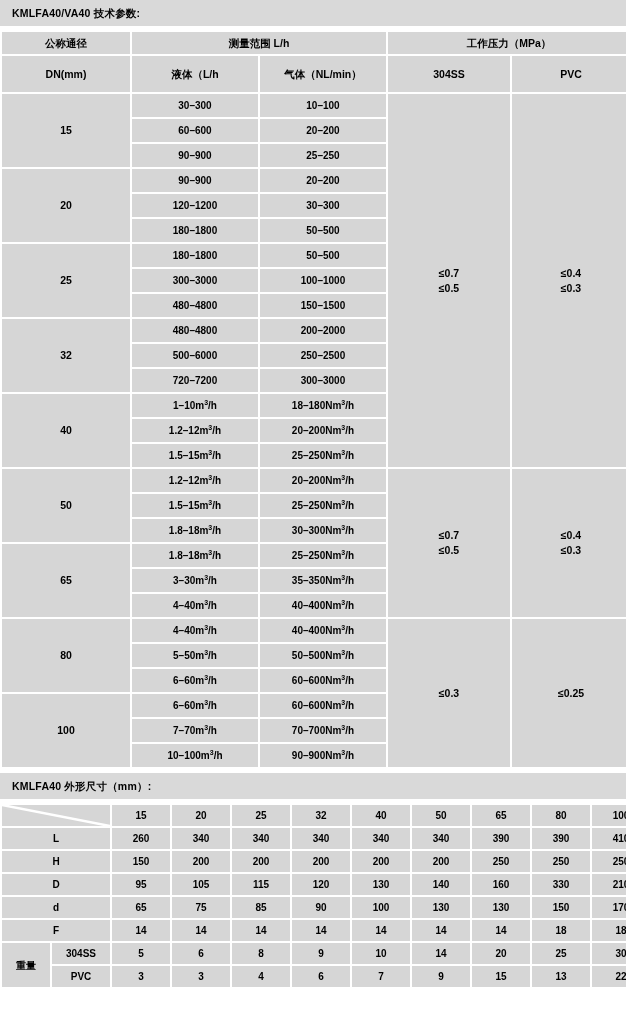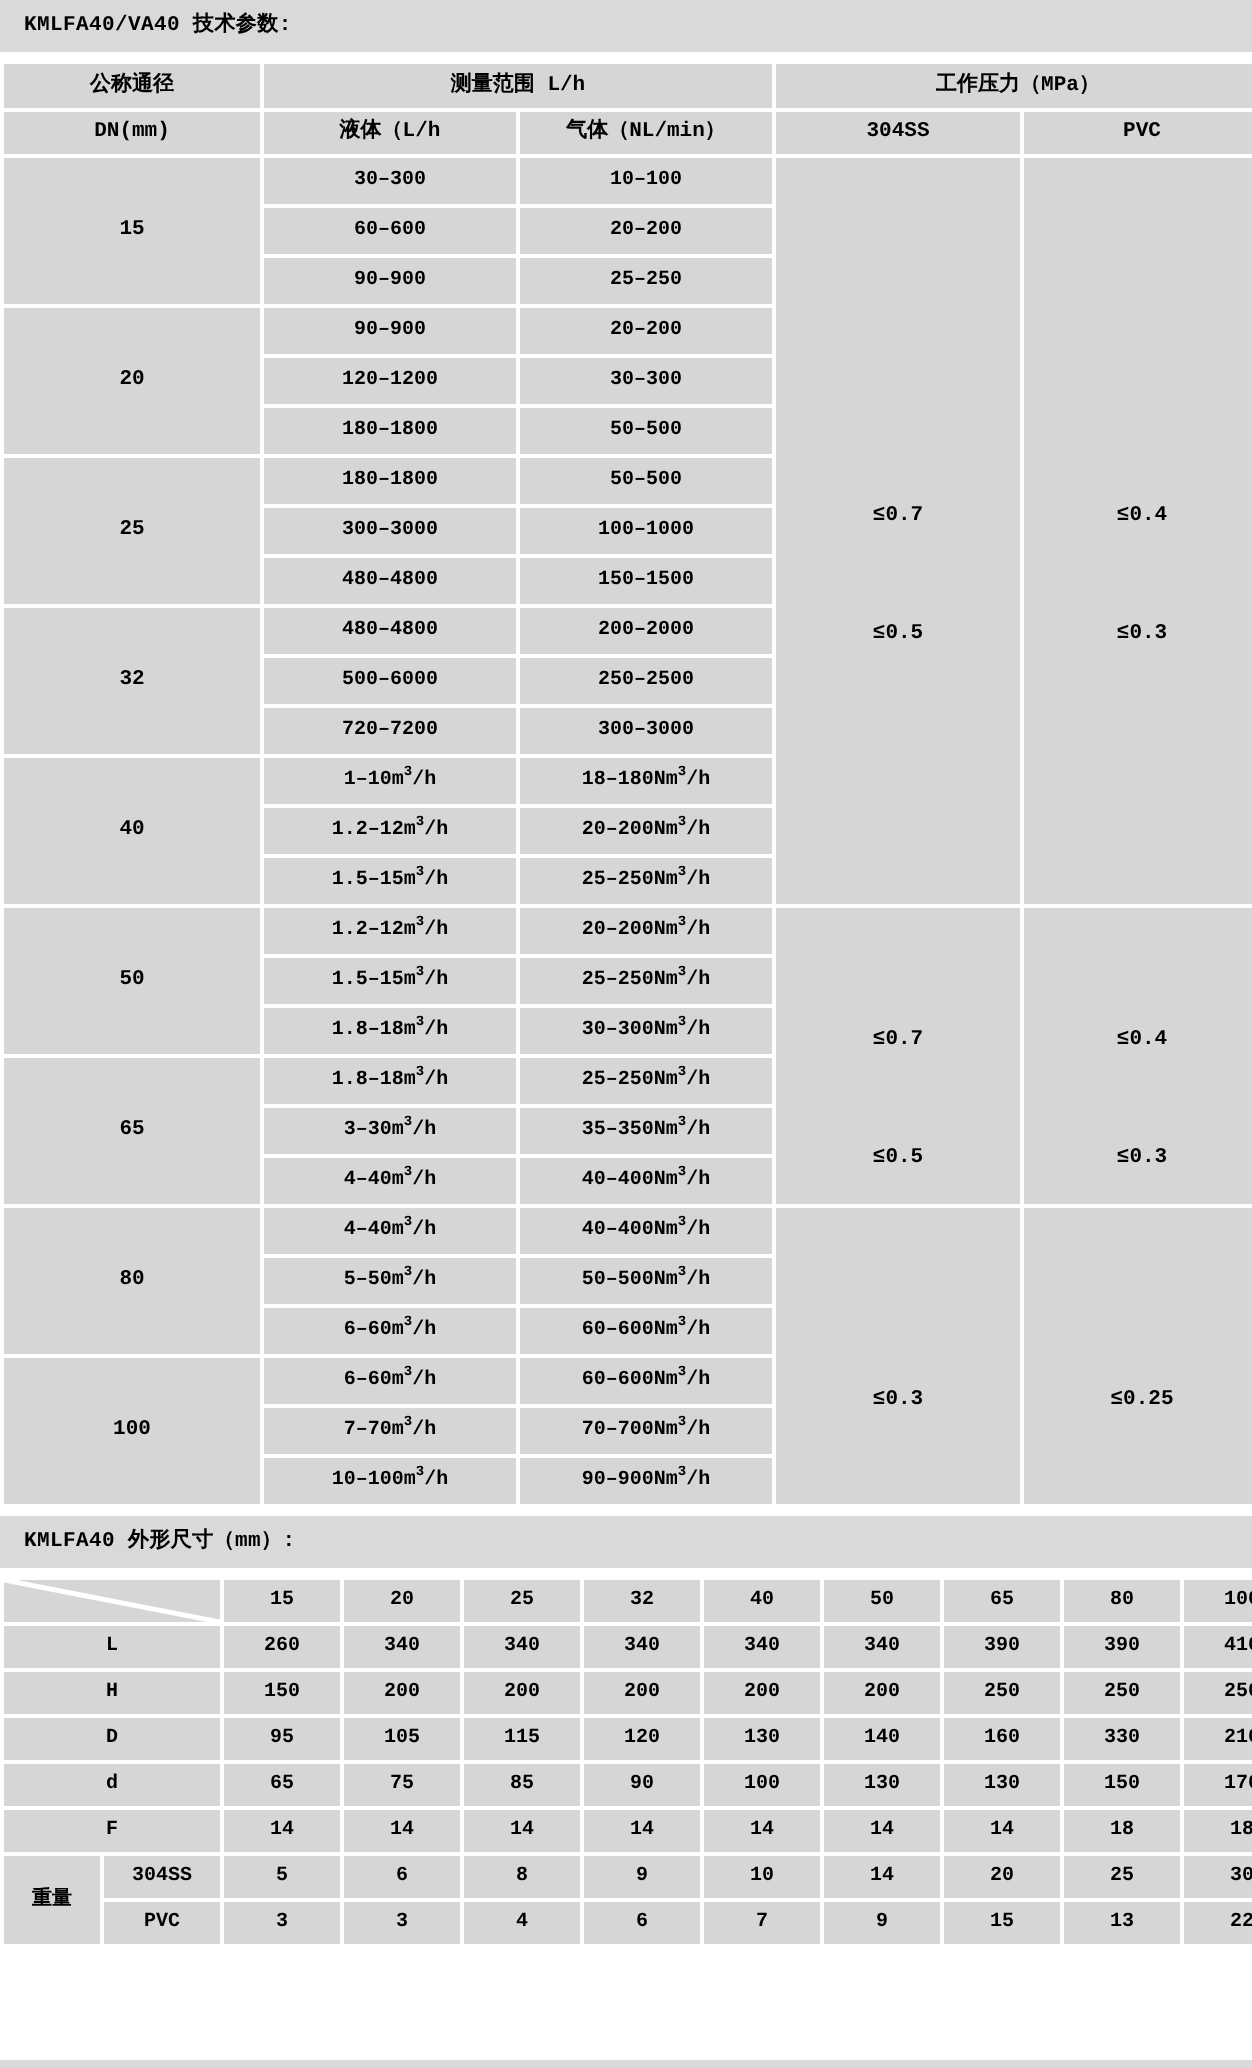--- a/index.html
+++ b/index.html
@@ -13,21 +13,20 @@
     font-family: "Liberation Sans", "DejaVu Sans", sans-serif;
     color: #000000;
     overflow: hidden;
   }
   .page {
     position: relative;
     width: 626px;
     height: 1034px;
     box-sizing: border-box;
     padding: 0;
-    font-family: Liberation Mono, monospace;
   }
 
   
   .sec-title {
     background: #d9d9d9;
     font-size: 10.5px;
     font-weight: bold;
     letter-spacing: .2px;
     padding: 6px 0 6px 12px;
     box-sizing: border-box;
@@ -54,24 +53,24 @@
     height: 21px;
     line-height: 21px;
     white-space: nowrap;
     font-size: 10px;
     color: #000;
   }
 
   
   #spec-table td { height: 23px; line-height: 23px; }
   #spec-table td.hdr-top { height: 22px; line-height: 22px; font-size: 10.5px; text-align: center; }
-  #spec-table td.hdr-sub { height: 21px; line-height: 21px; font-size: 10.5px; }
+  #spec-table td.hdr-sub { height: 36px; line-height: 21px; font-size: 10.5px; }
   #spec-table td.dn { font-size: 10.5px; }
   #spec-table td.press { font-size: 10.5px; line-height: 15px; }
-  #spec-table td.press span { display:block;margin-top:44px; }
+  #spec-table td.press span { display:block; }
 
   sup { font-size: 7px; vertical-align: super; line-height: 0; }
 
   
   td.diag {
     position: relative;
     overflow: hidden;
   }
   td.diag .slash {
     position: absolute;

